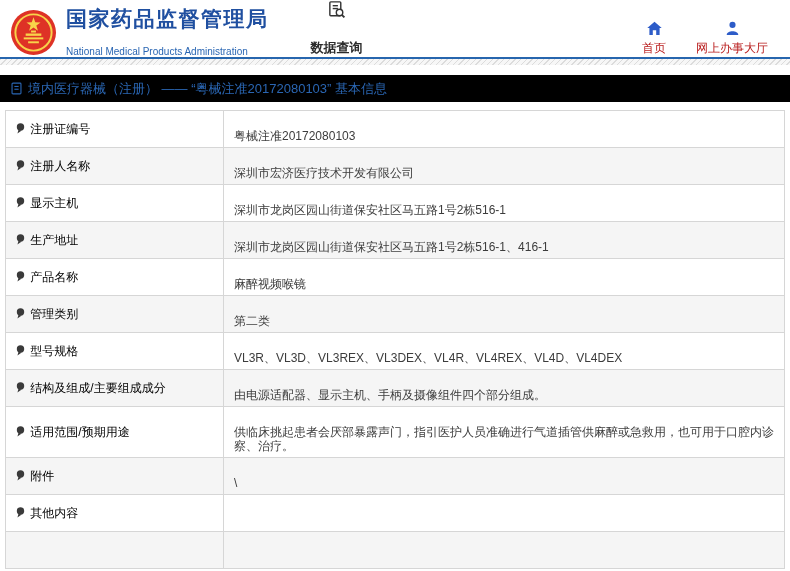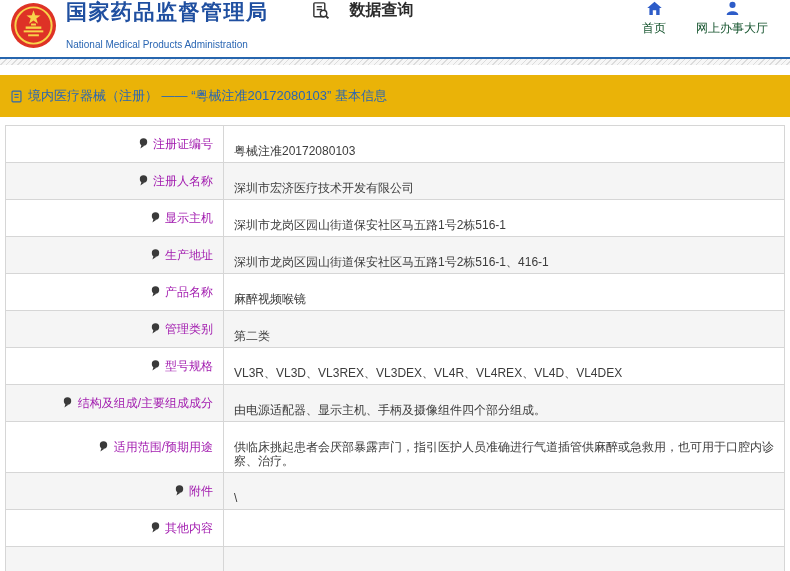--- a/index.html
+++ b/index.html
@@ -9,44 +9,44 @@
     --breadcrumb-blue:#2a66b3;
     --topline-blue:#2766ae;
     --emblem-red:#de3226;
     --emblem-gold:#f8d34a;
     --border-gray:#d6d6d6;
     --stripe-gray:#f5f5f5;
   }
   *{box-sizing:border-box;margin:0;padding:0;}
   html,body{width:790px;height:571px;overflow:hidden;background:#fff;
     font-family:"Liberation Sans","DejaVu Sans",sans-serif;}
-  .site-header{display:flex;align-items:flex-start;height:57px;padding:0 14px 0 10px;background:#fff;}
+  .site-header{display:flex;align-items:flex-end;height:57px;padding:0 14px 0 10px;background:#fff;}
   .logo-group{display:flex;align-items:center;}
   .emblem{width:47px;height:47px;flex:0 0 auto;}
   .org-names{margin-left:9px;}
   .org-cn{font-size:21px;font-weight:bold;color:var(--accent-blue);letter-spacing:1.5px;line-height:24px;}
   .org-en{font-size:10px;color:#2a66b3;margin-top:15px;}
   .section-title{display:flex;align-items:center;gap:20px;margin-left:42px;
-    font-size:16px;font-weight:600;color:#2b2b2b;}
+    font-size:13px;font-weight:600;color:#2b2b2b;flex-direction:column;}
   .section-title svg{width:19px;height:19px;}
   .header-nav{margin-left:auto;display:flex;gap:30px;padding-right:8px;}
   .nav-item{display:flex;flex-direction:column;align-items:center;gap:3px;cursor:pointer;}
   .nav-item svg{width:17px;height:17px;}
-  .nav-label{font-size:12px;color:#14532d;}
+  .nav-label{font-size:12px;color:#b91c1c;}
   .top-blue-line{height:2px;background:var(--topline-blue);}
   .hatch-band{height:6px;background:repeating-linear-gradient(135deg,#dcdcdc 0,#dcdcdc 1px,#f7f7f7 1px,#f7f7f7 4px);}
-  .breadcrumb-bar{margin-top:10px;height:42px;background:#eab308;display:flex;align-items:center;
+  .breadcrumb-bar{margin-top:10px;height:27px;background:#000000;display:flex;align-items:center;
     padding:0 10px;gap:5px;}
   .breadcrumb-bar svg{width:13px;height:13px;flex:0 0 auto;}
   .breadcrumb-text{font-size:13px;color:var(--breadcrumb-blue);}
   .info-table{width:780px;margin:8px 5px 0 5px;border-collapse:collapse;table-layout:fixed;}
   .info-table td{border:1px solid var(--border-gray);font-size:12px;line-height:14px;
     padding:4px 10px;vertical-align:middle;}
   .info-table tr:nth-child(even) td{background:var(--stripe-gray);}
-  td.label-cell{width:218px;text-align:right;color:#a21caf;}
+  td.label-cell{width:218px;color:#000000;}
   td.value-cell{color:#3c3c3c;white-space:pre-line;}
   .note-icon{display:inline-block;vertical-align:-1px;margin-right:2px;}
 </style>
 </head>
 <body>
 
 <header class="site-header">
   <div class="logo-group">
     <svg class="emblem" viewBox="0 0 48 48">
       <circle cx="24" cy="24" r="23" fill="#de3226"></circle>

